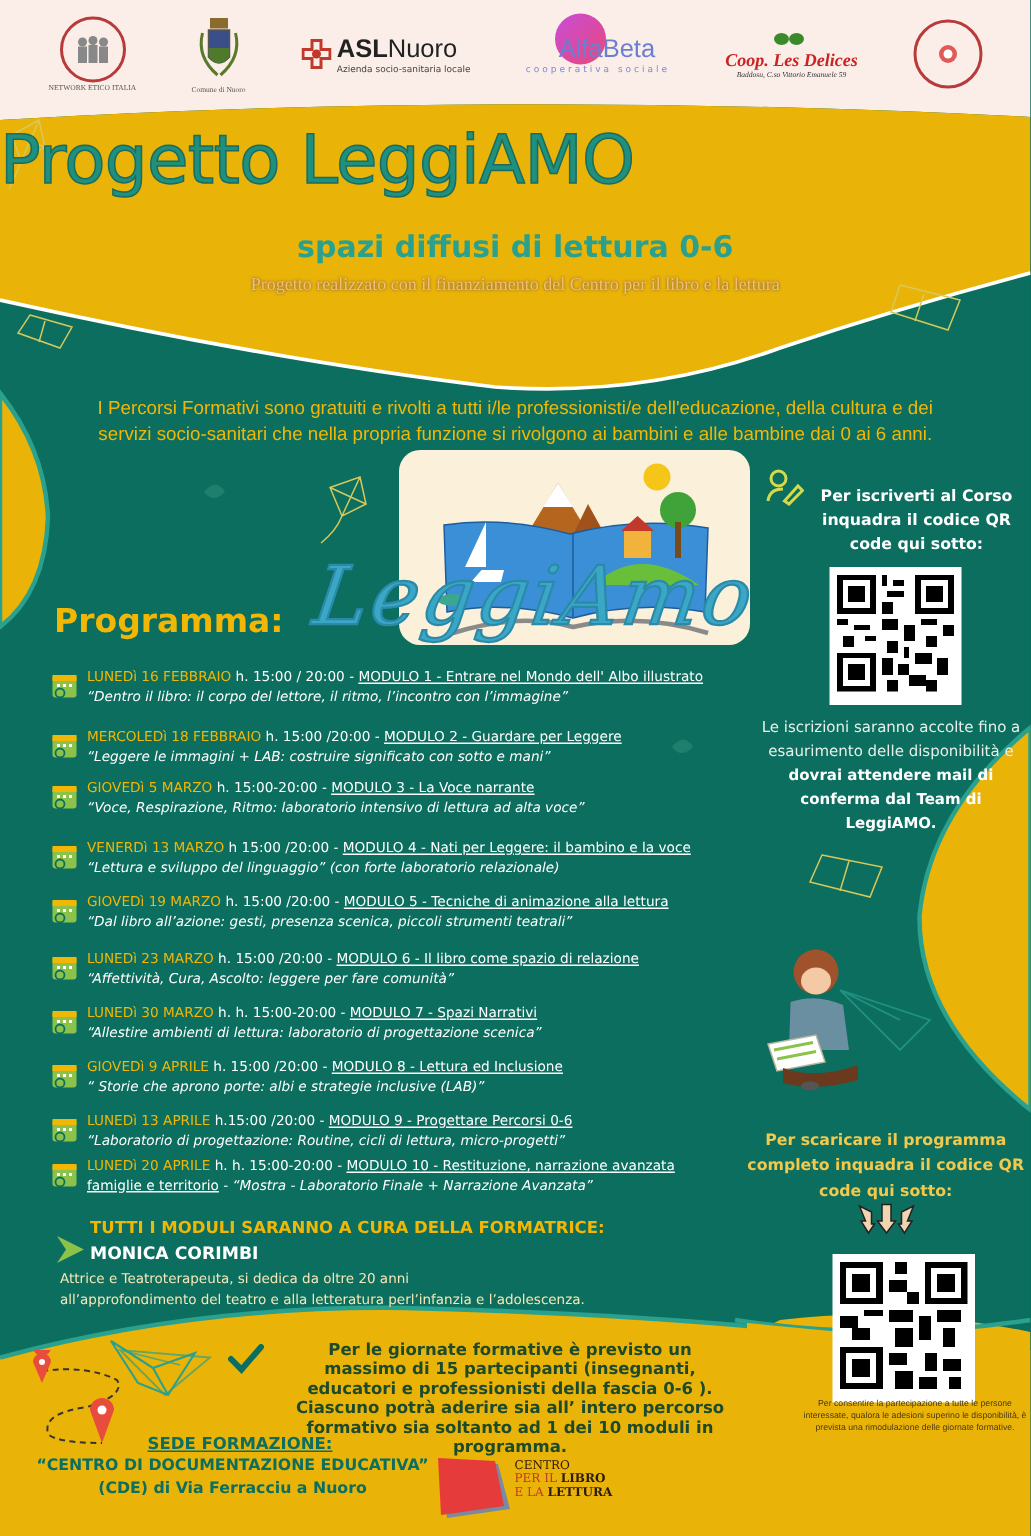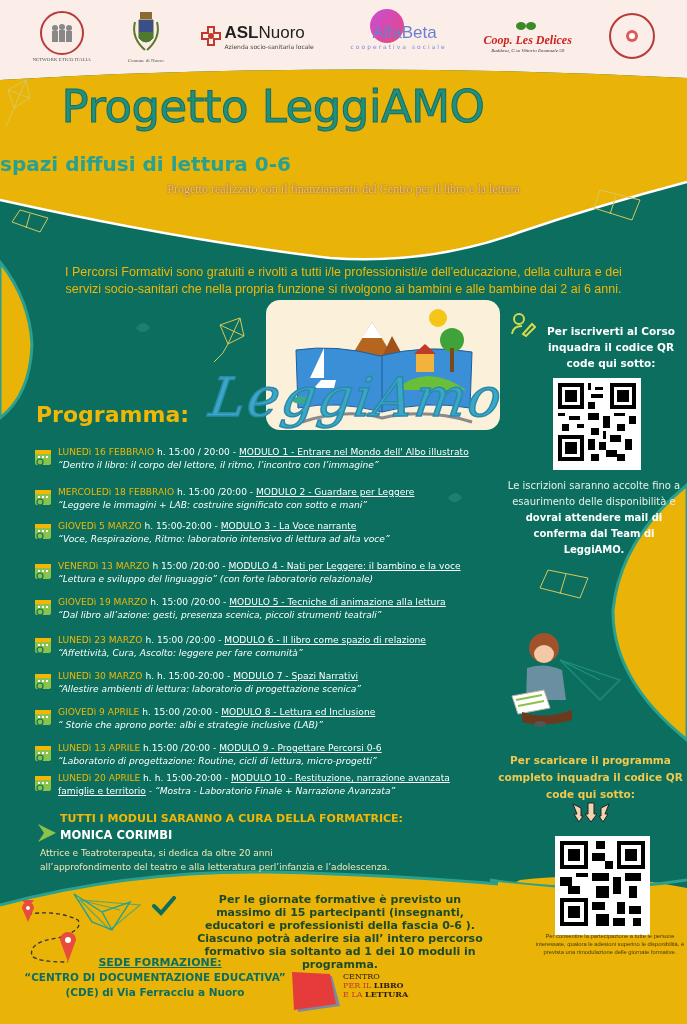--- a/index.html
+++ b/index.html
@@ -32,27 +32,27 @@
     .asl-title { font-family: "Liberation Sans", sans-serif; font-size: 17px; color: #222; }
     .asl-title b { font-weight: 700; }
     .asl-sub { font-size: 6px; color: #444; }
     .alfa-title { font-family: "Liberation Sans", sans-serif; font-size: 17px; color: #6b7fd1; }
     .alfa-sub { font-size: 6px; color: #7b8bd6; letter-spacing: 2px; }
     .delices-title { font-family: "Liberation Serif", serif; font-style: italic; font-weight: 700; font-size: 12px; color: #c22; }
     .delices-sub { font-family: "Liberation Serif", serif; font-style: italic; font-size: 5px; color: #333; }
 
     
     .title {
-      position: absolute; left: 0; width: 546px; top: 80px; text-align: center;
+      position: absolute; left: 0; width: 546px; top: 80px; text-align: left;
       font-family: "DejaVu Sans", sans-serif; font-size: 45px; font-weight: 400;
       color: #1f8f7e; letter-spacing: -0.5px;
       -webkit-text-stroke: 1px #1b6b5e;
     }
     .subtitle {
-      position: absolute; left: 0; width: 687px; top: 152px; text-align: left;
+      position: absolute; left: 0; width: 687px; top: 152px; text-align: center;
       font-size: 20px; font-weight: 700; color: #2aa08e;
     }
     .funding {
       position: absolute; left: 0; width: 687px; top: 182px; text-align: center;
       font-family: "Liberation Serif", serif; font-size: 12px; color: #fdba74;
       text-shadow: 0 0 2px #555;
     }
 
     .intro {
       position: absolute; left: 60px; width: 567px; top: 264px; text-align: center;
@@ -229,21 +229,21 @@
           <circle cx="12" cy="12" r="3" fill="#fff"></circle>
         </svg>
     </div>
   </div>
 </div>
 
 <div class="title">Progetto LeggiAMO</div>
 <div class="subtitle">spazi diffusi di lettura 0-6</div>
 <div class="funding">Progetto realizzato con il finanziamento del Centro per il libro e la lettura</div>
 
-<div class="intro">I Percorsi Formativi sono gratuiti e rivolti a tutti  i/le professionisti/e dell'educazione, della cultura e dei servizi socio-sanitari che nella propria funzione si rivolgono ai bambini e alle bambine dai 2 ai 6 anni.</div>
+<div class="intro">I Percorsi Formativi sono gratuiti e rivolti a tutti  i/le professionisti/e dell'educazione, della cultura e dei servizi socio-sanitari che nella propria funzione si rivolgono ai bambini e alle bambine dai 0 ai 6 anni.</div>
 
 <div class="illus">
   <svg width="234" height="130" viewBox="0 0 234 130">
     <circle cx="172" cy="18" r="9" fill="#f5c518"></circle>
     <path d="M80 65 L106 22 L132 65 Z" fill="#b5651d"></path>
     <path d="M96 38 L106 22 L116 38 Z" fill="#fff"></path>
     <path d="M112 65 L126 36 L142 65 Z" fill="#a0521a"></path>
     <path d="M30 50 Q70 44 114 56 Q160 44 206 52 L204 108 Q160 100 116 112 Q70 100 32 108 Z" fill="#3a8fd6" stroke="#1d5d9c"></path>
     <line x1="116" y1="56" x2="116" y2="112" stroke="#1d5d9c"></line>
     <path d="M130 90 Q160 62 200 90 Z" fill="#6abf3a"></path>

